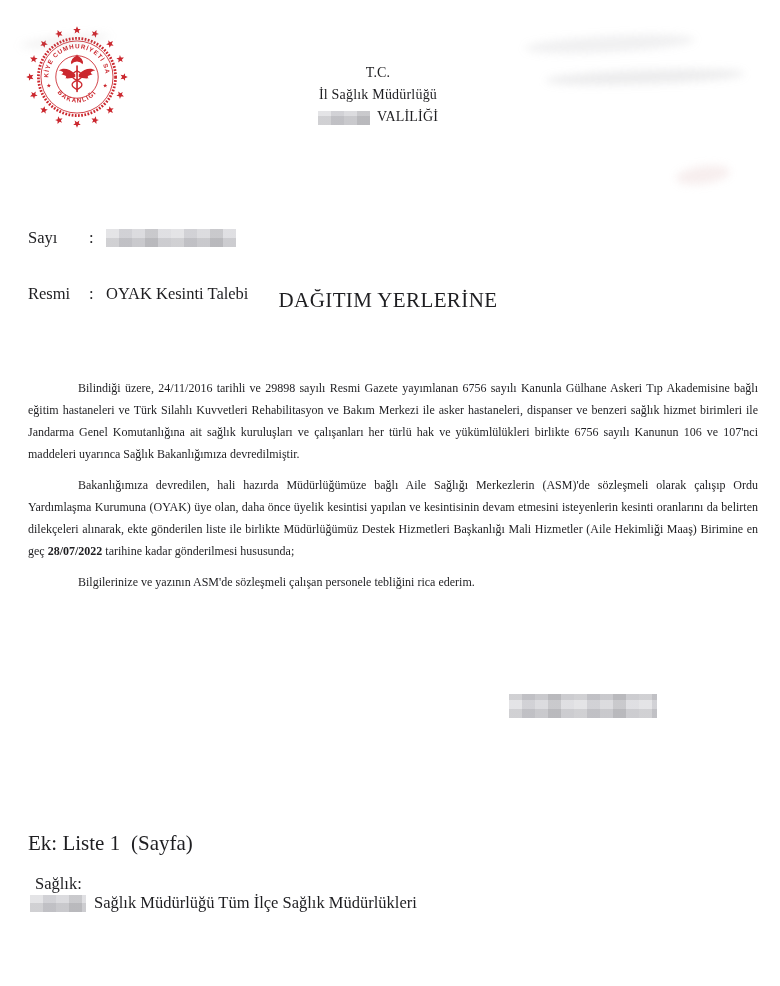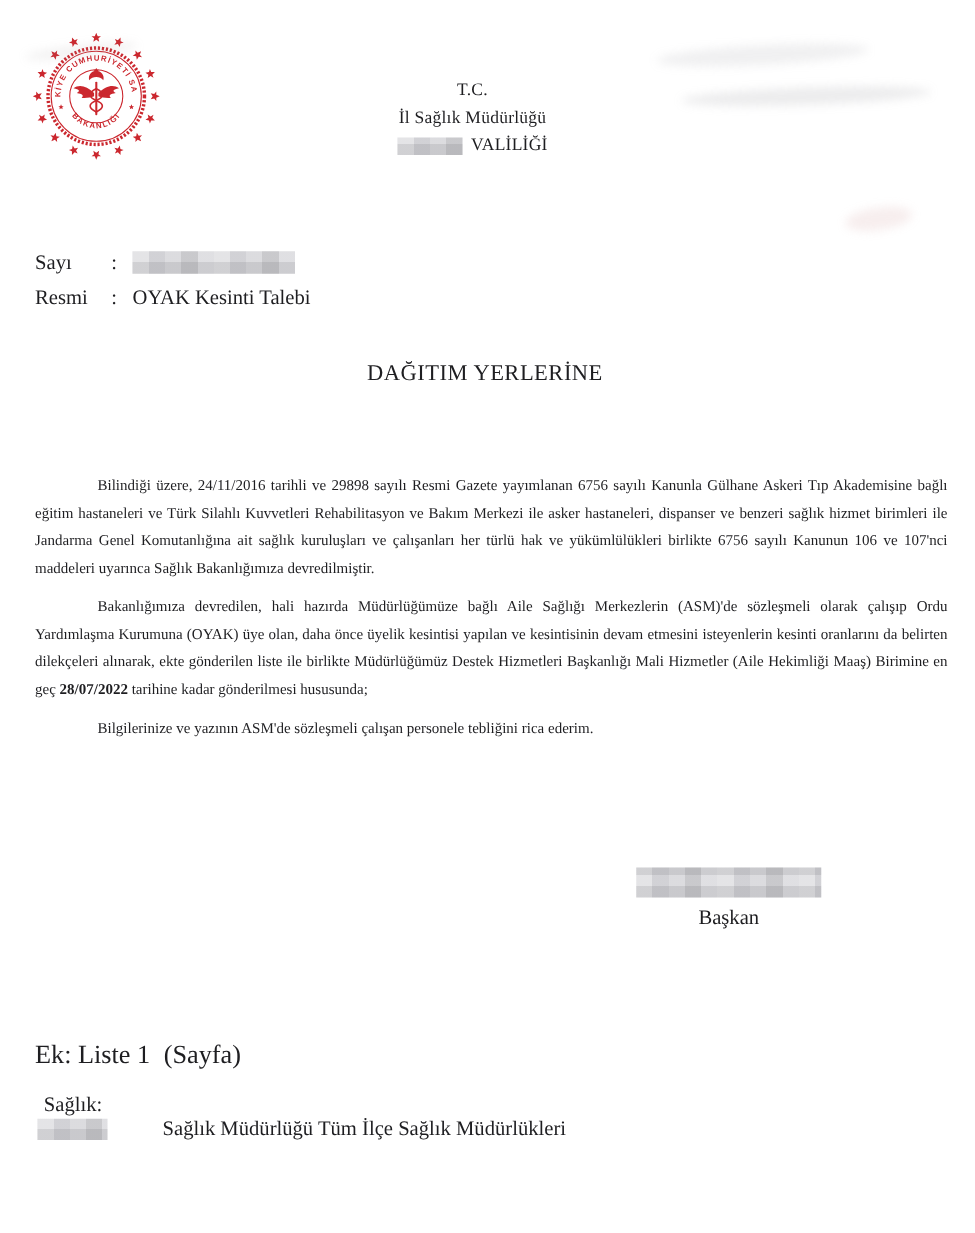--- a/index.html
+++ b/index.html
@@ -26,40 +26,40 @@
   .redact-sign{width:148px;height:24px;margin:0 auto;display:block;}
   .redact-dagitim{width:56px;height:17px;margin-right:8px;}
   
   .smudge{position:absolute;border-radius:50%;filter:blur(4px);}
   .s1{left:525px;top:36px;width:170px;height:16px;background:rgba(150,150,155,.14);transform:rotate(-3deg);}
   .s2{left:545px;top:70px;width:200px;height:14px;background:rgba(140,140,148,.17);transform:rotate(-2deg);}
   .s3{left:676px;top:166px;width:54px;height:18px;background:rgba(205,150,150,.16);transform:rotate(-8deg);}
   .s4{left:20px;top:36px;width:90px;height:10px;background:rgba(160,150,150,.12);transform:rotate(-6deg);}
   
   .meta{position:absolute;left:28px;top:196px;font-size:16.5px;}
-  .meta-row{height:28px;display:flex;align-items:center;}
+  .meta-row{height:28px;display:flex;align-items:center;margin-top:28px;}
   .mlabel{display:inline-block;width:61px;}
   .mcolon{display:inline-block;width:17px;}
   
   .doc-title{position:absolute;left:0;top:288px;width:776px;text-align:center;
-    font-size:18px;letter-spacing:.4px;}
+    font-size:21px;letter-spacing:.4px;}
   
   .body{position:absolute;left:28px;top:377px;width:730px;
     font-size:12px;line-height:22px;text-align:justify;}
   .para{margin:0 0 9px 0;text-indent:50px;}
   .para strong{font-weight:bold;}
   
   .signature{position:absolute;left:498px;top:694px;width:170px;text-align:center;}
   .sig-title{margin-top:6px;font-size:16.5px;}
   
   .ek{position:absolute;left:28px;top:831px;font-size:21px;}
   .ek .sayfa{position:absolute;left:103px;top:0;}
   
   .dagitim-label{position:absolute;left:35px;top:874px;font-size:16.5px;}
-  .dagitim-line{position:absolute;left:30px;top:893px;font-size:16.5px;display:flex;align-items:center;gap:36px;}
+  .dagitim-line{position:absolute;left:30px;top:893px;font-size:16.5px;display:flex;align-items:center;}
 </style>
 </head>
 <body>
 
 <div class="page">
 
   <div class="logo">
     <svg viewBox="0 0 120 120">
       <defs>
         <path id="star5" d="M0,-4.6 L1.35,-1.42 L4.37,-1.42 L2.0,0.54 L2.7,3.72 L0,1.9 L-2.7,3.72 L-2.0,0.54 L-4.37,-1.42 L-1.35,-1.42 Z"></path>
@@ -147,21 +147,20 @@
   <div class="doc-title">DAĞITIM YERLERİNE</div>
 
   <div class="body">
     <p class="para">Bilindiği üzere, 24/11/2016 tarihli ve 29898 sayılı Resmi Gazete yayımlanan 6756 sayılı Kanunla Gülhane Askeri Tıp Akademisine bağlı eğitim hastaneleri ve Türk Silahlı Kuvvetleri Rehabilitasyon ve Bakım Merkezi ile asker hastaneleri, dispanser ve benzeri sağlık hizmet birimleri ile Jandarma Genel Komutanlığına ait sağlık kuruluşları ve çalışanları her türlü hak ve yükümlülükleri birlikte 6756 sayılı Kanunun 106 ve 107'nci maddeleri uyarınca Sağlık Bakanlığımıza devredilmiştir.</p>
     <p class="para"><span>Bakanlığımıza devredilen, hali hazırda Müdürlüğümüze bağlı Aile Sağlığı Merkezlerin (ASM)'de sözleşmeli olarak çalışıp Ordu Yardımlaşma Kurumuna (OYAK) üye olan, daha önce üyelik kesintisi yapılan ve kesintisinin devam etmesini isteyenlerin kesinti oranlarını da belirten dilekçeleri alınarak, ekte gönderilen liste ile birlikte Müdürlüğümüz Destek Hizmetleri Başkanlığı Mali Hizmetler (Aile Hekimliği Maaş) Birimine en geç </span><strong>28/07/2022</strong><span> tarihine kadar gönderilmesi hususunda;</span></p>
     <p class="para">Bilgilerinize ve yazının ASM'de sözleşmeli çalışan personele tebliğini rica ederim.</p>
   </div>
 
   <div class="signature">
     <span class="mosaic redact-sign"></span>
-    <div class="sig-title">Başkan</div>
   </div>
 
   <div class="ek">
     <span>Ek: Liste 1</span>
     <span class="sayfa">(Sayfa)</span>
   </div>
 
   <div class="dagitim-label">Sağlık:</div>
   <div class="dagitim-line">
     <span class="mosaic redact-dagitim"></span>

